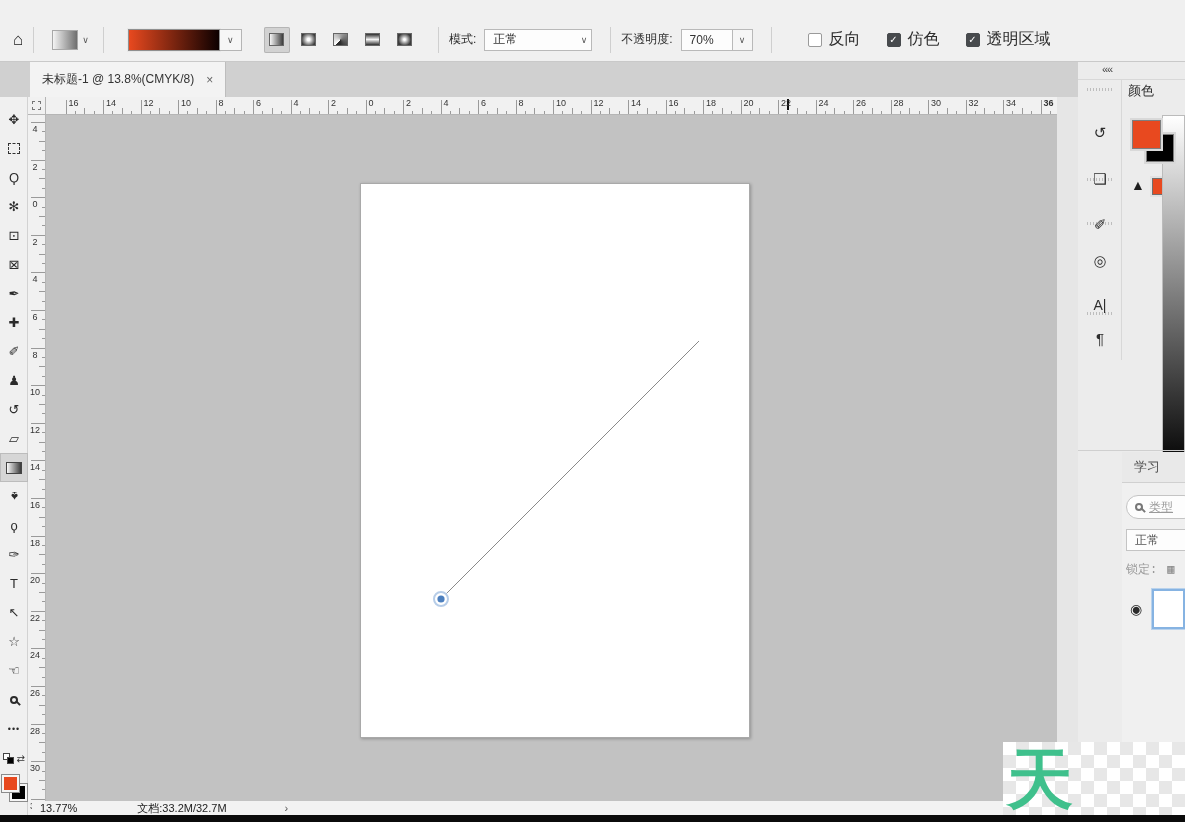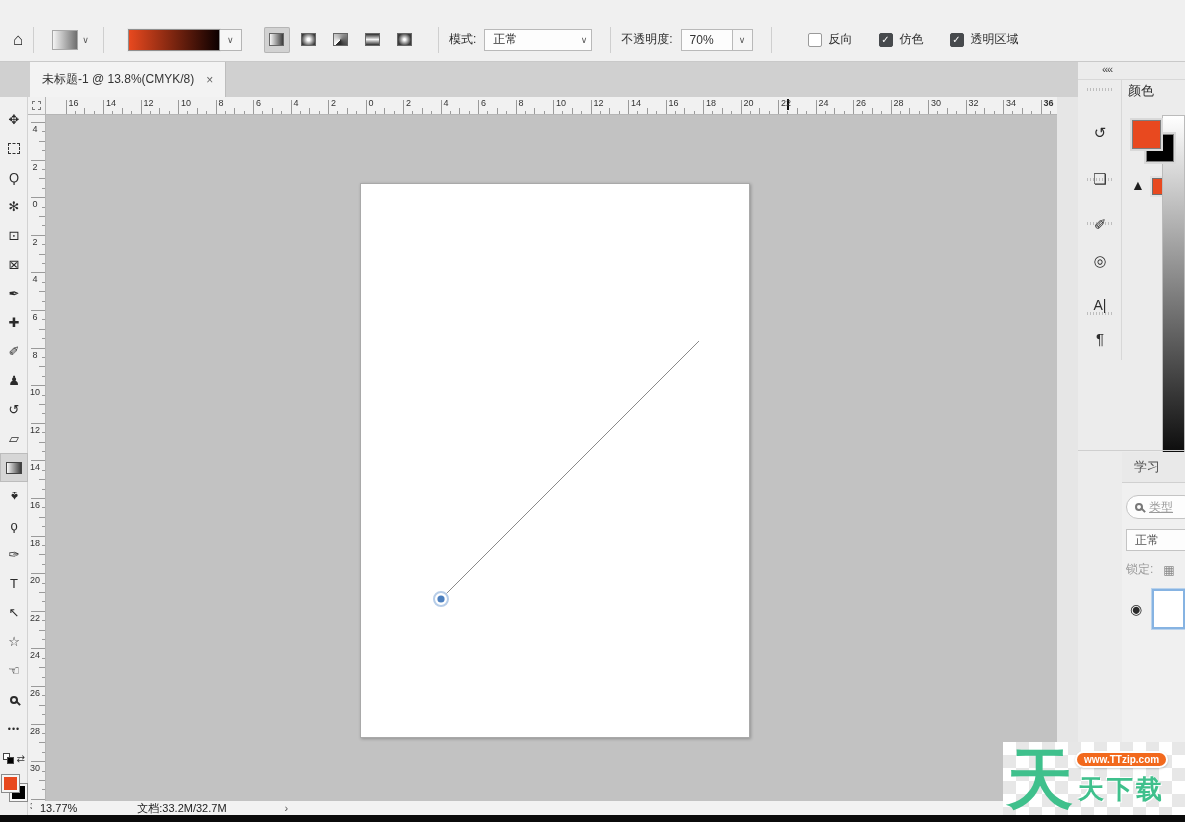--- a/index.html
+++ b/index.html
@@ -43,21 +43,21 @@
   #opacity-wrap { display:flex; margin-left:8px; }
   #opacity-value { width:52px; height:22px; background:#fdfdfd; border:1px solid #b9b9b9; font-size:12px;
                    color:#333; display:flex; align-items:center; padding-left:8px; }
   #opacity-dd { width:20px; height:22px; border:1px solid #b9b9b9; border-left:none; background:#f6f6f6;
                 display:flex; align-items:center; justify-content:center; }
   #cb-group { display:flex; gap:26px; margin-left:26px; }
   .cb-item { display:flex; align-items:center; gap:7px; }
   .cb-box { width:14px; height:14px; border:1px solid #9a9a9a; border-radius:2px; background:#fff;
             display:flex; align-items:center; justify-content:center; font-size:10px; color:#fff; }
   .cb-box.checked { background:#474a4d; border-color:#474a4d; }
-  .cb-label { font-size:12px; color:#2e2e2e; white-space:nowrap; }
+  .cb-label { font-size:16px; color:#2e2e2e; white-space:nowrap; }
 
   
   #tabbar { position:absolute; left:0; top:62px; width:1078px; height:35px; background:#d0d0d0; }
   #doc-tab { position:absolute; left:30px; top:0; height:35px; background:#f3f3f3; display:flex;
              align-items:center; padding:0 12px; gap:12px; border-right:1px solid #bdbdbd; }
   #doc-tab-title { font-size:12px; color:#333; white-space:nowrap; }
   #doc-tab-close { font-size:12px; color:#666; }
 
   
   #toolbar { position:absolute; left:0; top:97px; width:28px; height:718px; background:#f0f0f0;
@@ -140,21 +140,21 @@
                  border-top:1px solid #d0d0d0; }
   #layer-search { position:absolute; left:4px; top:12px; width:70px; height:24px; background:#fdfdfd;
                   border:1px solid #c4c4c4; border-radius:12px; display:flex; align-items:center;
                   gap:6px; padding-left:8px; }
   #layer-search .mag { border-color:#777; }
   #layer-search .mag::after { background:#777; }
   #search-text { font-size:12px; color:#9a9a9a;text-decoration:underline; }
   #blend-select { position:absolute; left:4px; top:46px; width:70px; height:22px; background:#fdfdfd;
                   border:1px solid #c4c4c4; font-size:12px; color:#555; display:flex;
                   align-items:center; padding-left:8px; }
-  #lock-row { position:absolute; left:4px; top:78px; display:flex; align-items:center; gap:10px; }
+  #lock-row { position:absolute; left:4px; top:78px; display:flex; align-items:center; gap:10px;font-family:Liberation Mono, monospace; }
   #lock-label { font-size:12px; color:#9a9a9a; }
   #lock-icon { font-size:12px; color:#8a8a8a; }
   #layer-row { position:absolute; left:0; top:100px; width:63px; height:52px; display:flex;
                align-items:center; }
   #eye-icon { font-size:14px; color:#2b2b2b; margin-left:8px; }
   #layer-thumb { margin-left:10px; width:46px; height:40px; background:#ffffff; border:2px solid #86b3e2;
                  box-shadow:0 0 0 1px #b9d2ec; }
 
   
   #statusbar { position:absolute; left:32px; top:801px; width:1046px; height:14px; background:#f2f2f2;
@@ -618,20 +618,16 @@
   </div>
 
   <div id="statusbar">
     <span id="status-zoom">13.77%</span>
     <span id="status-doc">文档:33.2M/32.7M</span>
     <span id="status-chevron">›</span>
   </div>
 
   <div id="watermark">
     <div id="wm-big" style="color: rgb(63, 192, 140);">天</div>
-    <div id="wm-right">
-      <span id="wm-pill" style="background: rgb(242, 105, 29);">www.TTzip.com</span>
-      <span id="wm-name" style="color: rgb(63, 192, 140);">天下载</span>
-    </div>
   </div>
 
   <div id="blackbar"></div>
 </div>
 
 </body></html>

